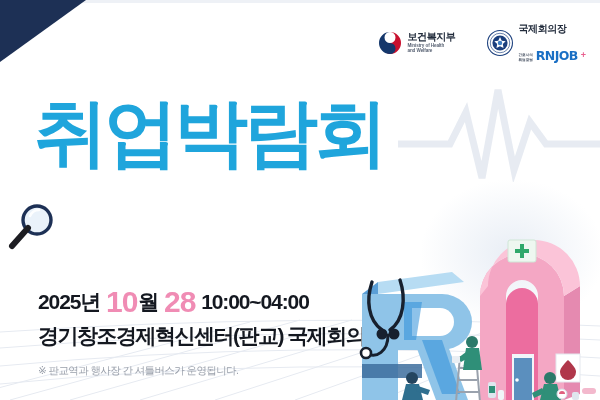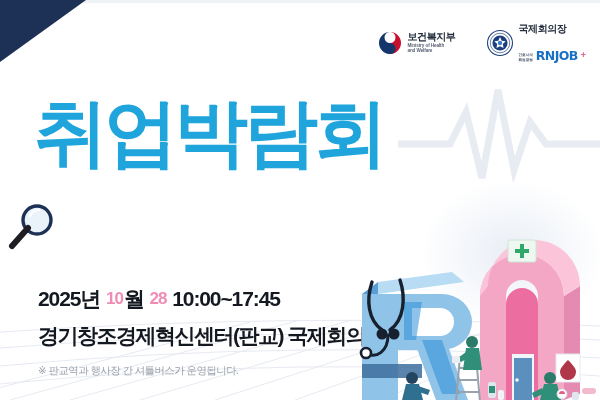--- a/index.html
+++ b/index.html
@@ -111,21 +111,21 @@
   }
 
   
   .info-date {
     position:absolute; left:38px; top:285px;
     font-size:21px; font-weight:700; color:#141820;
     letter-spacing:-1.1px; white-space:nowrap;
     display:flex; align-items:center;
   }
   .info-date .num {
-    color:#f08cb4; font-size:17px; font-weight:800;
+    color:#f08cb4; font-size:30px; font-weight:800;
     letter-spacing:-1px; padding:0 1px;
   }
 
   .info-venue {
     position:absolute; left:38px; top:322px;
     font-size:21px; font-weight:700; color:#141820;
     letter-spacing:-1.5px; white-space:nowrap;
   }
 
   .info-note {
@@ -220,21 +220,21 @@
   </svg>
 
   <div class="info-date">
     <span>2025년</span>
     <span>&nbsp;</span>
     <span class="num">10</span>
     <span>월</span>
     <span>&nbsp;</span>
     <span class="num">28</span>
     <span>&nbsp;</span>
-    <span>10:00~17:45</span>
+    <span>10:00~04:00</span>
   </div>
 
   <div class="info-venue">경기창조경제혁신센터(판교) 국제회의장</div>
 
   <div class="info-note">※ 판교역과 행사장 간 셔틀버스가 운영됩니다.</div>
 
   <svg class="rn-illu" viewBox="0 0 250 168">
 
     <g>
 

